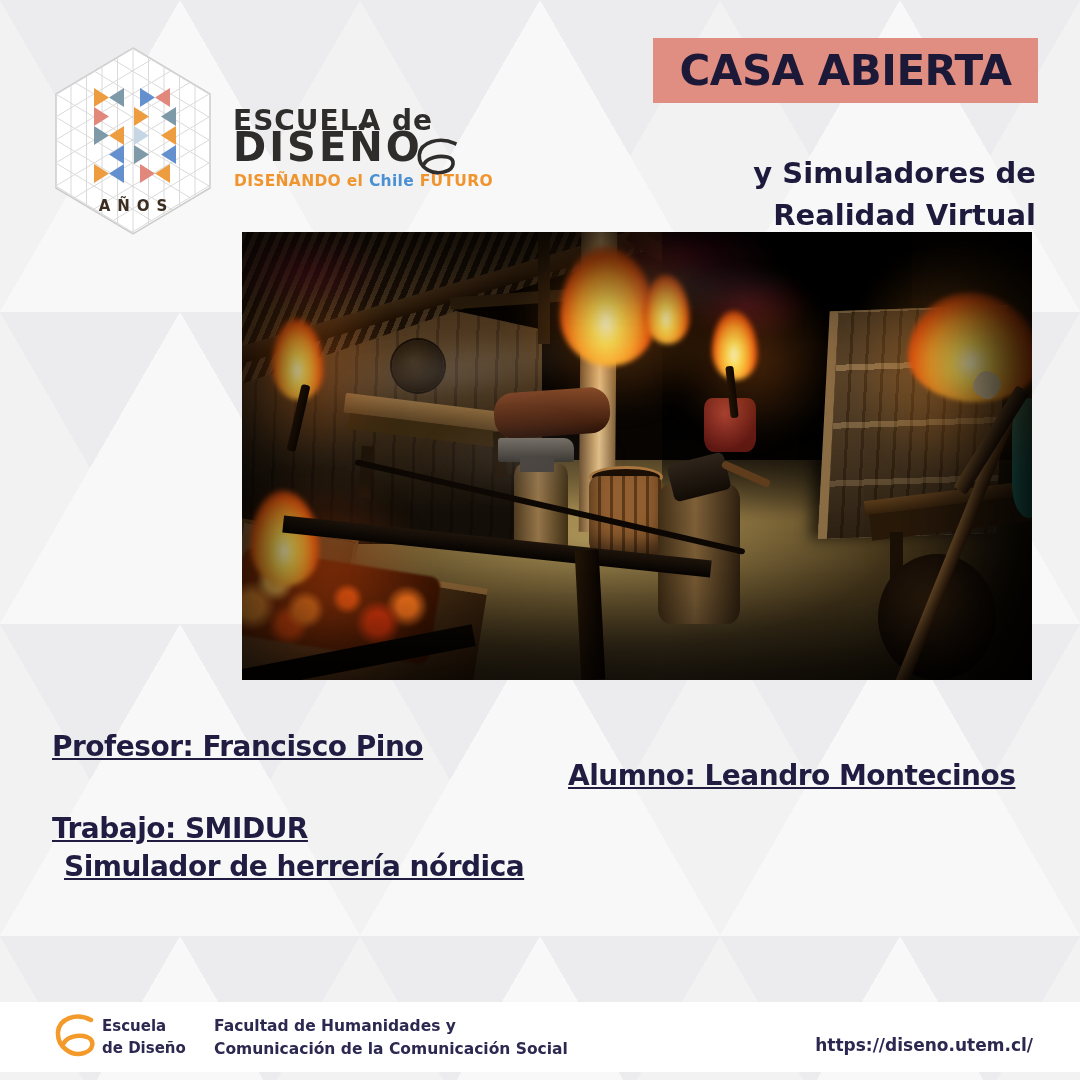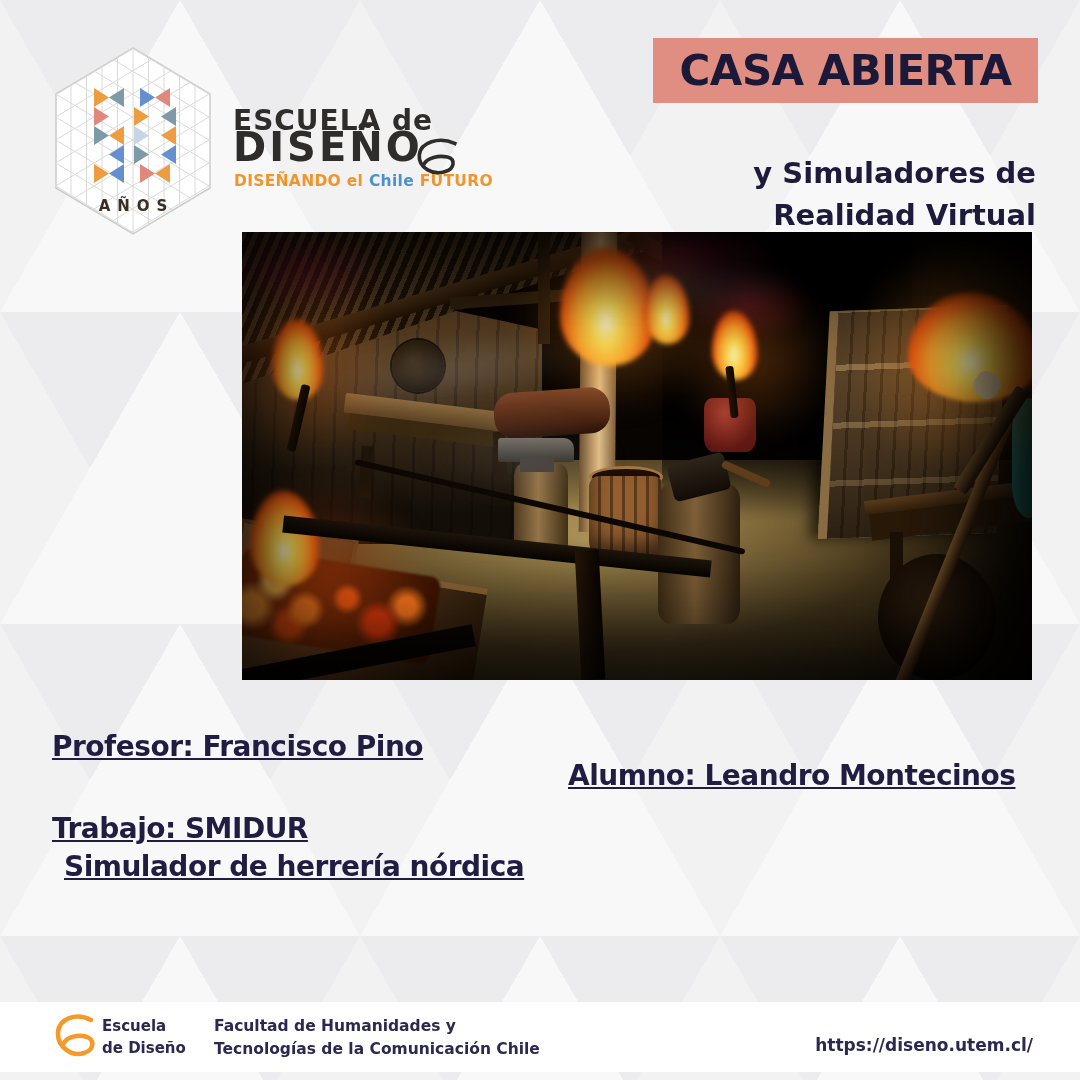--- a/index.html
+++ b/index.html
@@ -318,18 +318,18 @@
   <div class="abs footer">
     <svg class="abs f-elogo" viewBox="0 0 46 50">
       <path d="M39 9 C24 1 7 8 6 21 C5 36 20 46 32 42 C42 39 43 29 35 26 C26 23 15 26 12 32" fill="none" stroke="#F39A2B" stroke-width="4.5" stroke-linecap="round"></path>
     </svg>
     <div class="abs f-school">
       <div>Escuela</div>
       <div>de Diseño</div>
     </div>
     <div class="abs f-fac">
       <div>Facultad de Humanidades y</div>
-      <div>Tecnologías de la Comunicación Chile</div>
+      <div>Comunicación de la Comunicación Social</div>
     </div>
     <div class="abs f-url">https://diseno.utem.cl/</div>
   </div>
 
 </div>
 
 </body></html>

